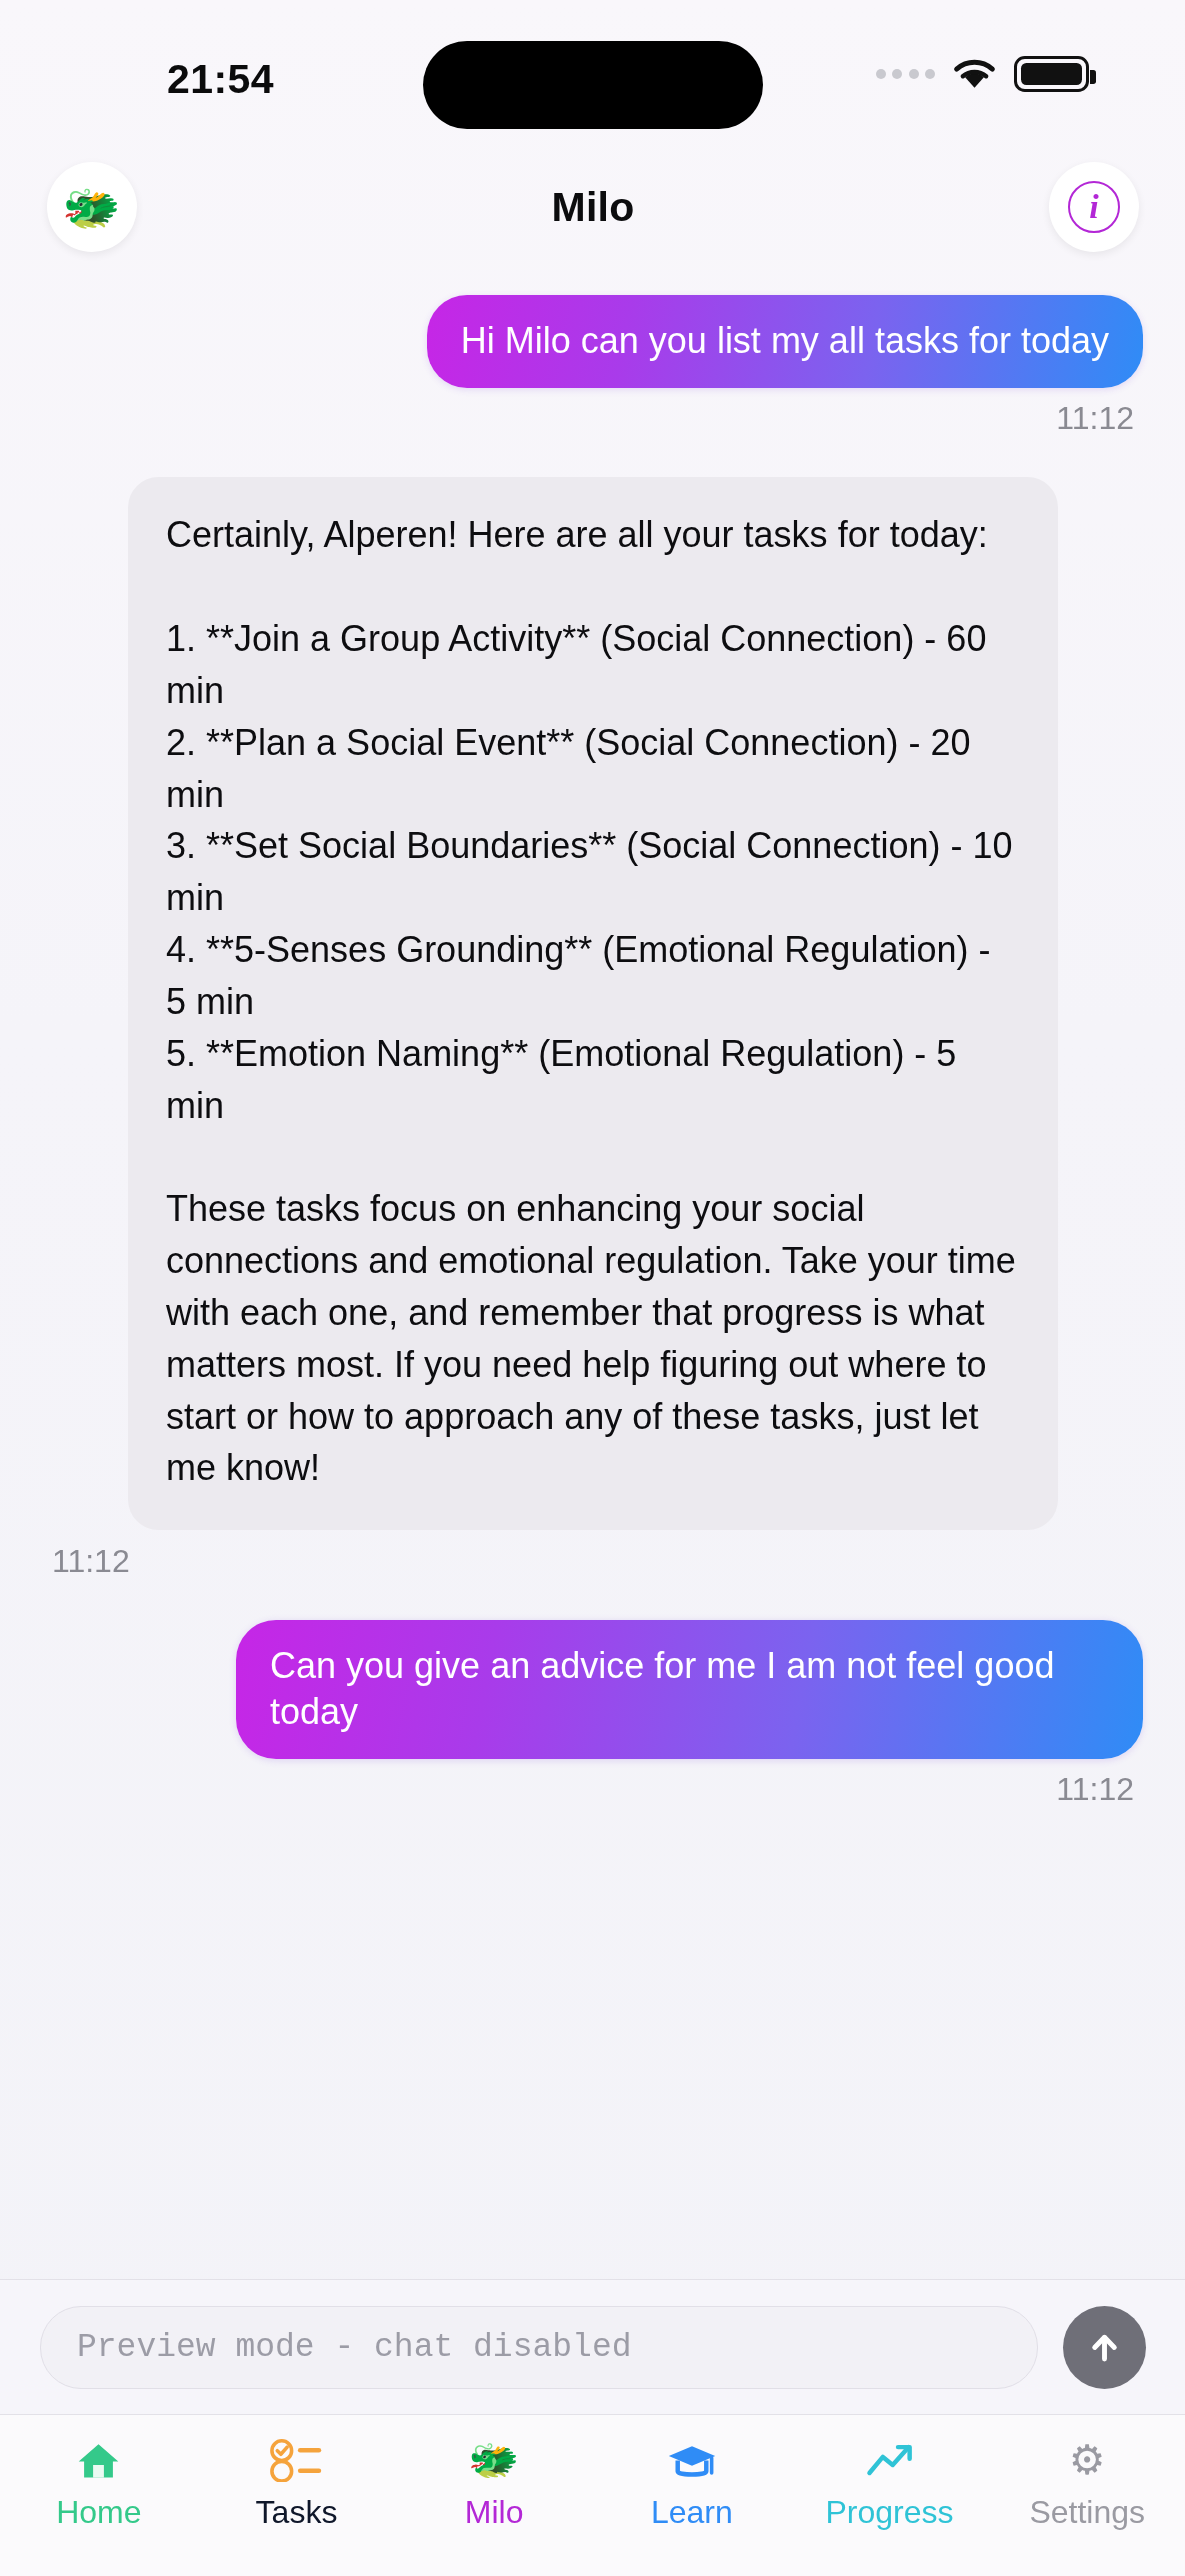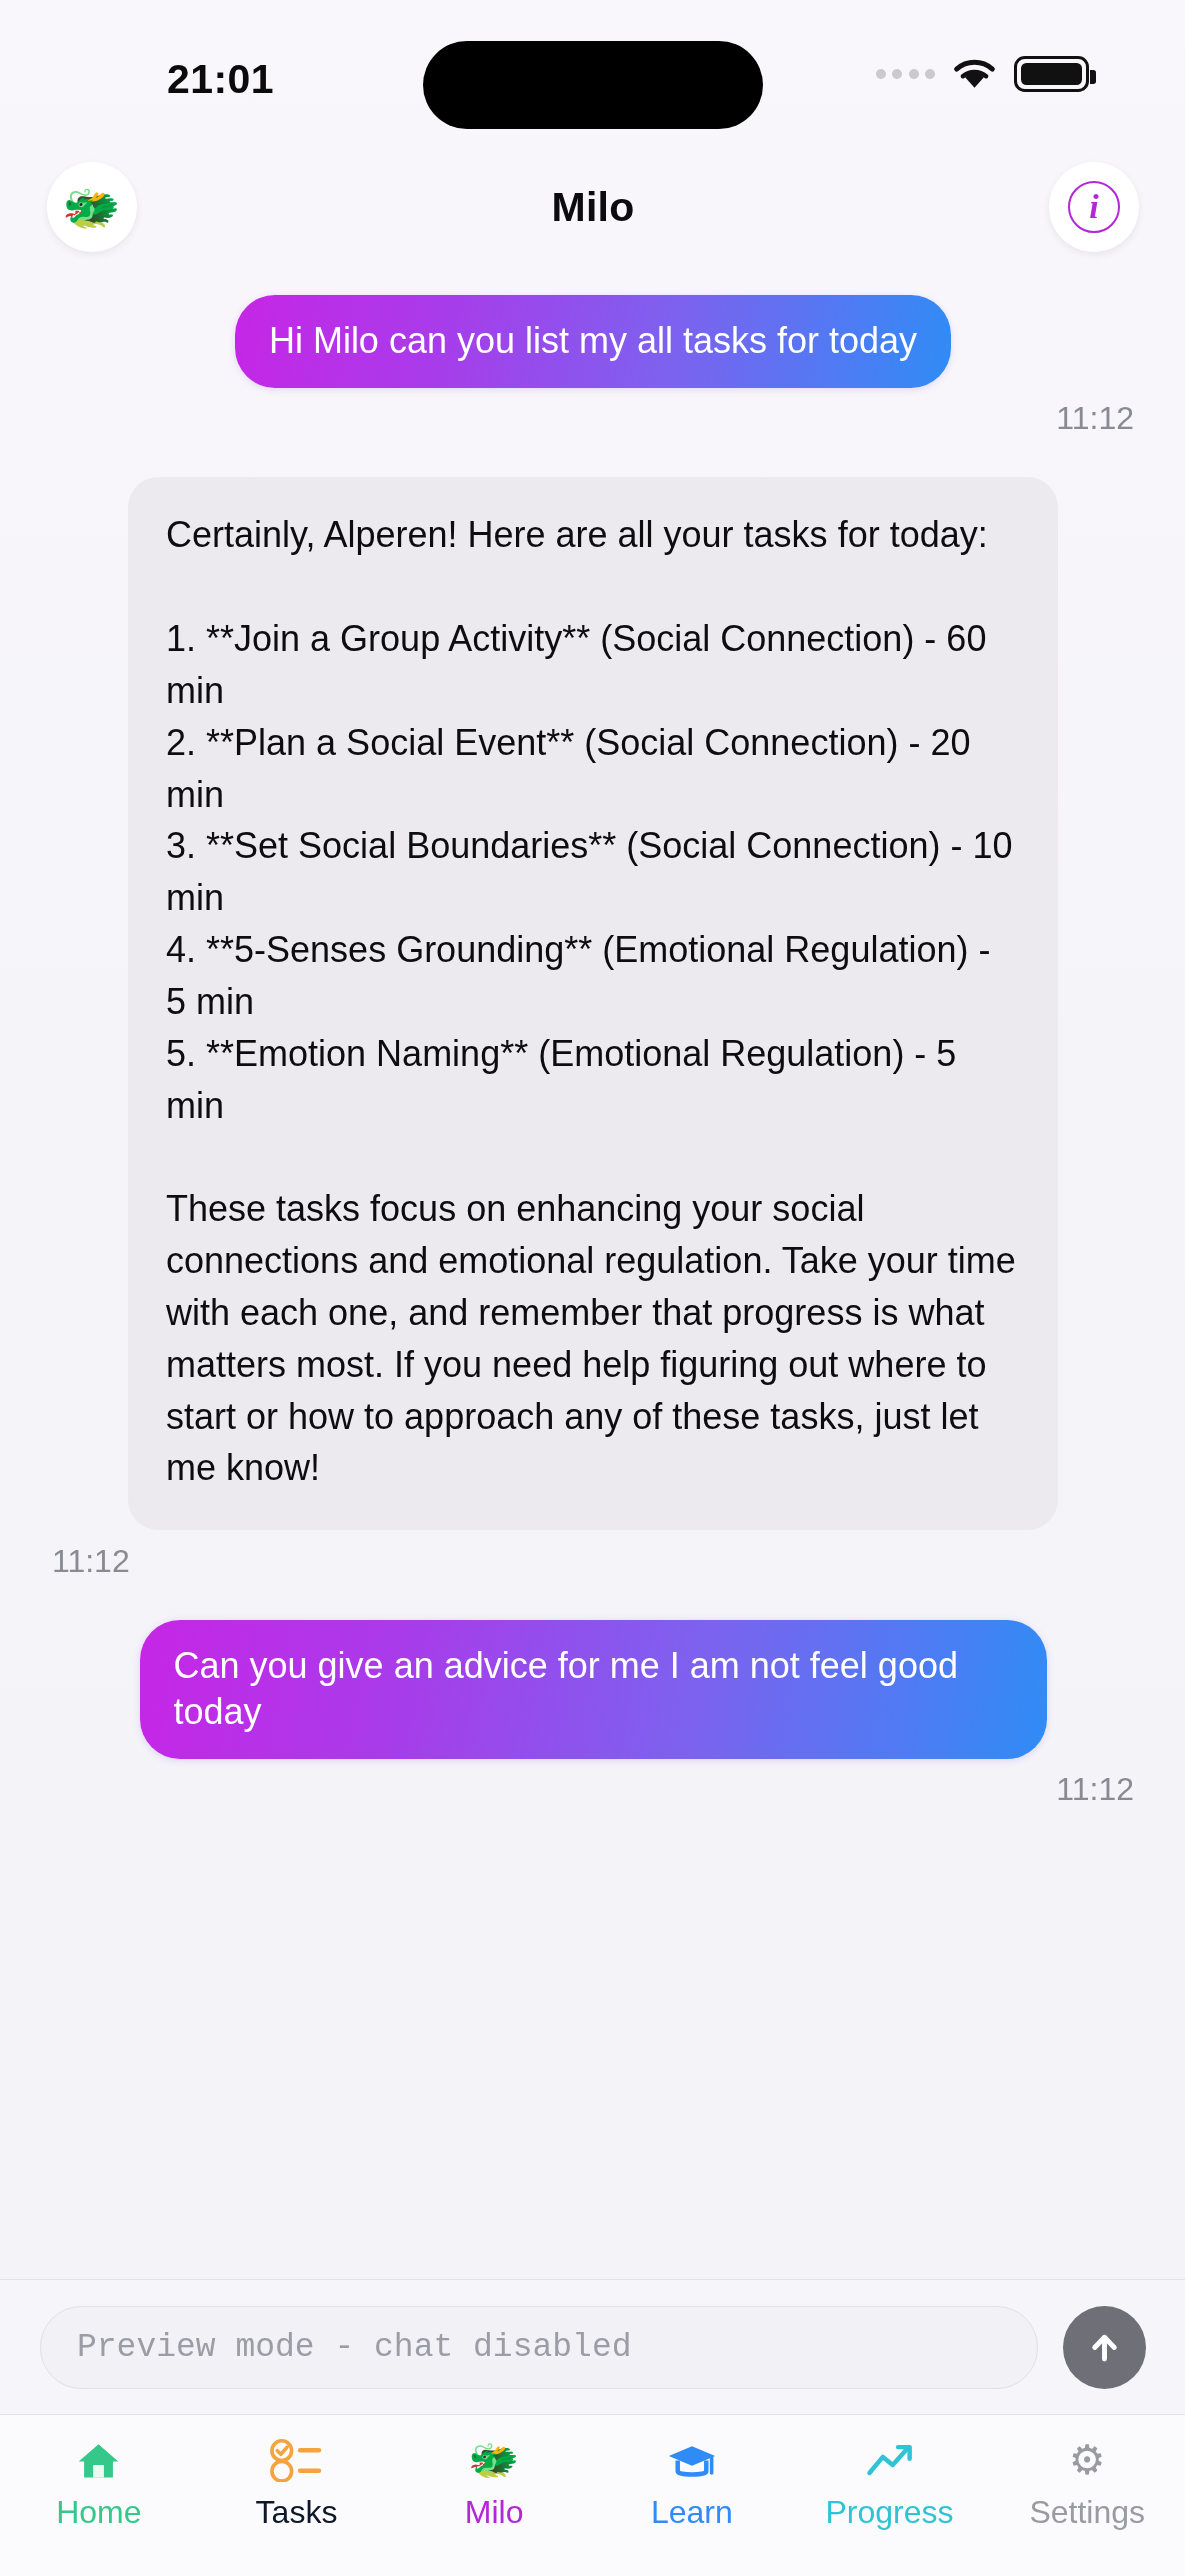--- a/index.html
+++ b/index.html
@@ -120,21 +120,21 @@
   }
 
   
   .chat {
     flex: 1 1 auto;
     overflow: hidden;
     padding: 25px 0 0 0;
     position: relative;
   }
   .row { display: flex; flex-direction: column; padding: 0 43px; }
-  .row.right { align-items: center; }
+  .row.right { align-items: flex-end; }
   .row.left { align-items: center; }
 
   .bubble-user {
     max-width: 907px;
     background: linear-gradient(100deg, #c626e6 0%, #a93bea 28%, #7b63ef 62%, #2f8cf6 100%);
     color: #ffffff;
     border-radius: 40px;
     padding: 23.4px 34px;
     font-size: 36px;
     line-height: 1.28;
@@ -227,21 +227,21 @@
     background: #0f0f12;
     opacity: .0;
   }
 </style>
 </head>
 <body>
 
 <div class="phone">
 
   <div class="statusbar">
-    <div class="status-time">21:01</div>
+    <div class="status-time">21:54</div>
     <div class="notch"></div>
     <div class="status-right">
       <span class="dots">
         <i></i>
           <i></i>
           <i></i>
           <i></i>
       </span>
       <span class="wifi">
         <svg width="47" height="34" viewBox="0 0 52 38">

